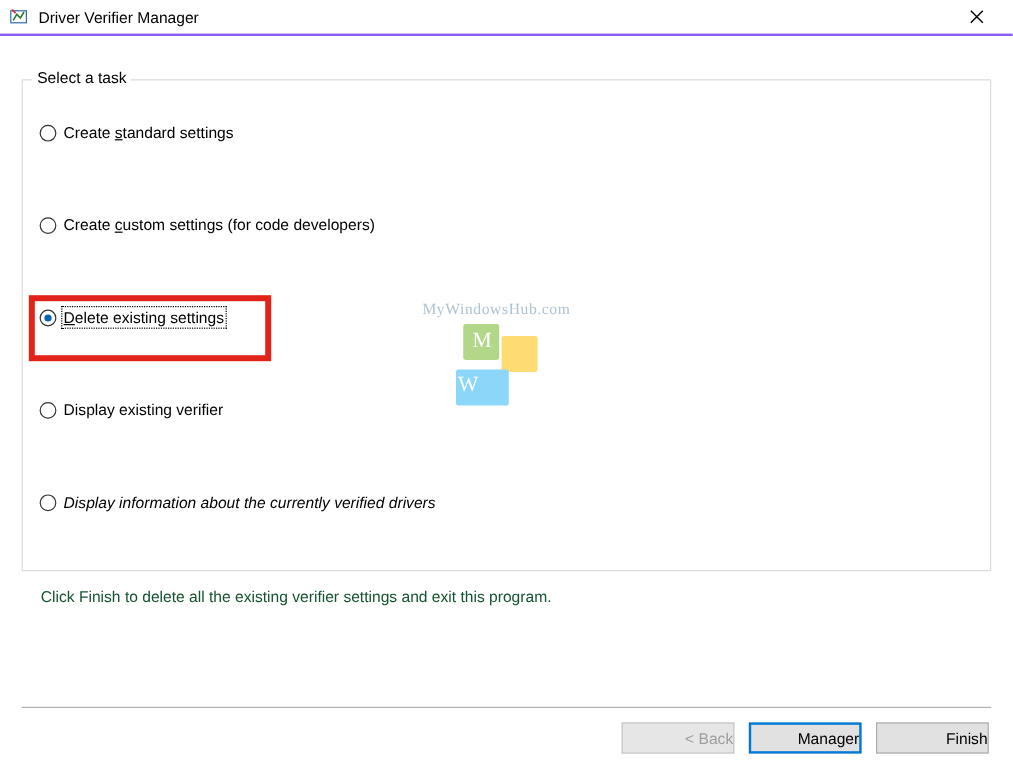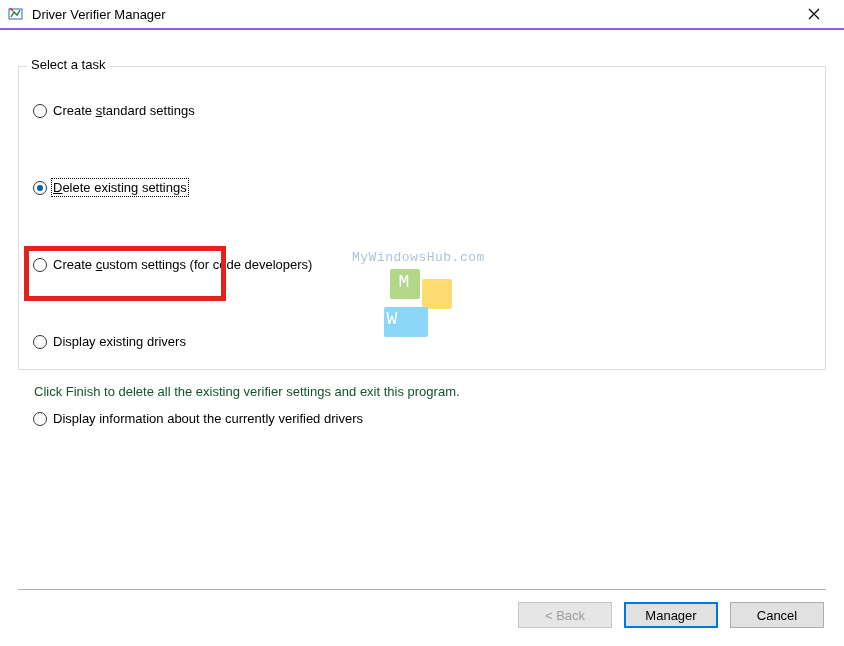--- a/index.html
+++ b/index.html
@@ -46,40 +46,40 @@
     padding: 8px 18px 0 18px;
     height: 560px;
   }
 
   
   .groupbox {
     position: relative;
     border: 1px solid #dcdcdc;
     border-radius: 1px;
     padding: 36px 10px 24px 10px;
-    height: 304px;
+    height: 410px;
     margin-top: 28px;
   }
   .groupbox .legend {
     position: absolute;
     top: -10px;
     left: 8px;
     background: #ffffff;
     padding: 0 4px;
     font-size: 13px;
     color: #000;
   }
 
   .radio-row {
     display: flex;
     align-items: center;
     margin-bottom: 62px;
     padding-left: 4px;
   }
-  .radio-row.last { margin-bottom: 0; }
+  .radio-row.last { margin-bottom: 0; font-style: italic; }
 
   .radio-visual {
     width: 14px; height: 14px;
     border: 1px solid #333333;
     border-radius: 50%;
     background: #ffffff;
     display: inline-flex;
     align-items: center; justify-content: center;
     margin-right: 6px;
   }
@@ -127,42 +127,42 @@
   }
   .btn {
     width: 94px;
     height: 26px;
     border: 1px solid #adadad;
     background: #e1e1e1;
     font: inherit;
     font-size: 13px;
     display: inline-flex;
     align-items: center;
-    justify-content: center;
+    justify-content: flex-end;
     cursor: default;
     padding: 0;
   }
   .btn.disabled {
     color: #9e9e9e;
     border-color: #c6c6c6;
     background: #e6e6e6;
   }
   .btn.default {
     border: 2px solid #0078d7;
     background: #e1e1e1;
   }
 
   
   .watermark {
     position: absolute;
     left: 352px; top: 250px;
     pointer-events: none;
     text-align: center;
     color: #9bb4c9;
-    font-family: Liberation Mono, monospace;
+    font-family: Liberation Serif, serif;
   }
   .watermark .wm-text {
     font-size: 13px;
     letter-spacing: 0.5px;
     text-shadow: 0 1px 0 #fff;
     margin-bottom: 4px;
     opacity: 0.8;
   }
   .wm-logo {
     position: relative;
@@ -215,32 +215,32 @@
 
     <div class="groupbox">
       <span class="legend">Select a task</span>
 
       <div class="radio-row">
         <span class="radio-visual"></span>
         <span class="radio-label"><span>Create </span><span class="u">s</span><span>tandard settings</span></span>
       </div>
 
       <div class="radio-row">
+        <span class="radio-visual"></span>
+        <span class="radio-label"><span>Create </span><span class="u">c</span><span>ustom settings (for code developers)</span></span>
+      </div>
+
+      <div class="radio-row">
         <span class="radio-visual selected"></span>
         <span class="radio-label focused"><span></span><span class="u">D</span><span>elete existing settings</span></span>
       </div>
 
       <div class="radio-row">
         <span class="radio-visual"></span>
-        <span class="radio-label"><span>Create </span><span class="u">c</span><span>ustom settings (for code developers)</span></span>
-      </div>
-
-      <div class="radio-row">
-        <span class="radio-visual"></span>
-        <span class="radio-label"><span>Display existing drivers</span></span>
+        <span class="radio-label"><span>Display existing verifier</span></span>
       </div>
 
       <div class="radio-row last">
         <span class="radio-visual"></span>
         <span class="radio-label"><span>Display information about the currently verified drivers</span></span>
       </div>
 
     </div>
 
     <div class="instruction">Click Finish to delete all the existing verifier settings and exit this program.</div>
@@ -263,17 +263,17 @@
   <div class="footer-sep"></div>
 
   <div class="button-row">
     <button class="btn disabled">
       <span class="u">&lt; Back</span>
     </button>
     <button class="btn default">
       <span>Manager</span>
     </button>
     <button class="btn">
-      <span>Cancel</span>
+      <span>Finish</span>
     </button>
   </div>
 
 </div>
 
 </body></html>

